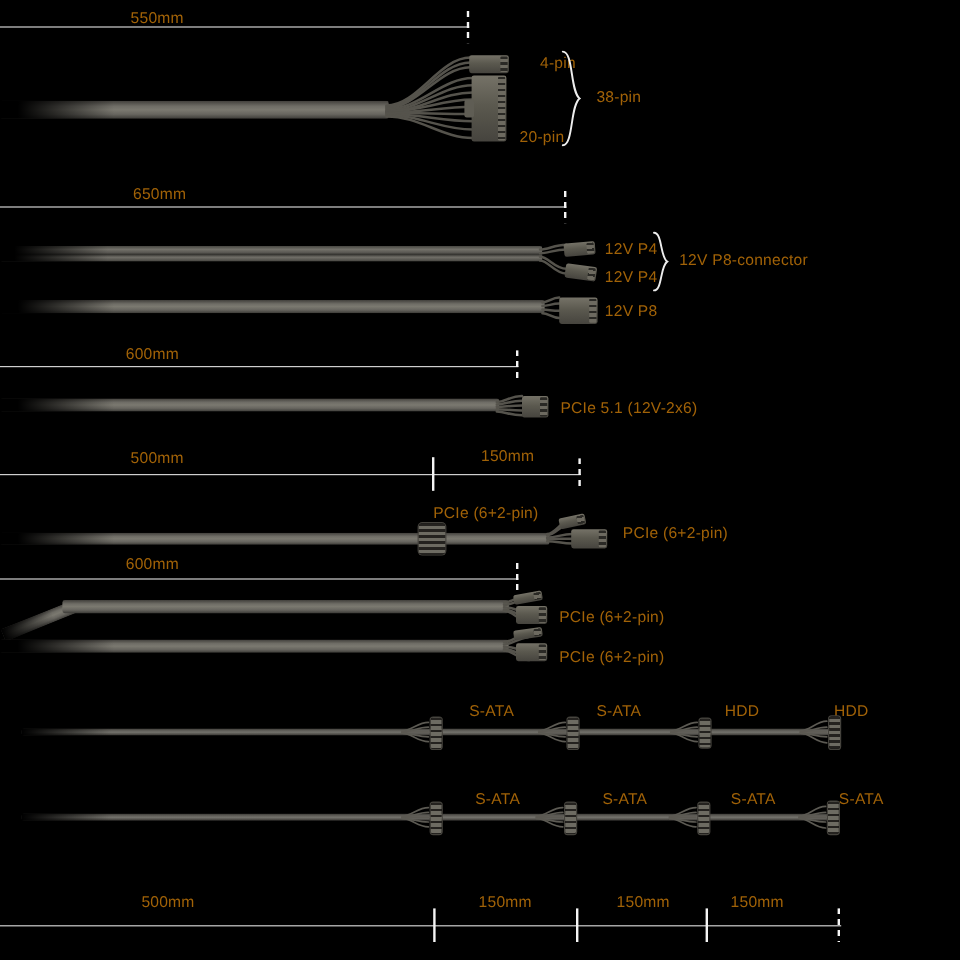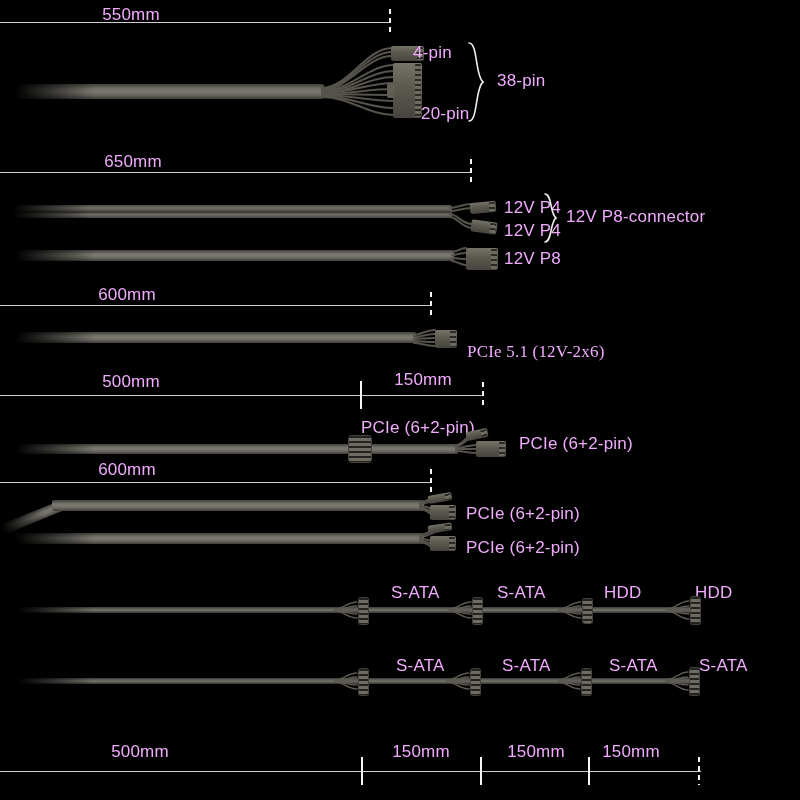--- a/index.html
+++ b/index.html
@@ -1,18 +1,18 @@
 <!DOCTYPE html>
 <html><head>
 <meta charset="utf-8">
 <style>
   html,body{margin:0;padding:0;background:#000;}
   #stage{position:relative;width:800px;height:800px;background:#000;overflow:hidden;
          font-family:"Liberation Sans",sans-serif;}
-  .lbl{position:absolute;font-size:17px;line-height:15px;color:#f0abfc;white-space:nowrap;
+  .lbl{position:absolute;font-size:13px;line-height:15px;color:#a16207;white-space:nowrap;
        letter-spacing:.2px;}
   .dim{width:90px;text-align:center;}
   .dimline{position:absolute;height:1px;background:#cfcfcf;}
   .tick{position:absolute;width:2px;background:#f5f5f5;}
   .tick.dashed{background:repeating-linear-gradient(180deg,#f5f5f5 0 5px,rgba(0,0,0,0) 5px 9px);}
   .cable{position:absolute;border-radius:2px;
     background:
       linear-gradient(90deg,#000 0,#000 15px,rgba(0,0,0,0) 95px),
       linear-gradient(180deg,#413f3b 0%,#6f6d66 30%,#7b7970 50%,#67655f 75%,#3c3b37 100%);}
   .cable.thin{background:
@@ -58,22 +58,22 @@
       <path d="M8 56 C36 56 54 51 80 51"></path>
       <path d="M8 56 C36 56 54 57 80 57"></path>
     <path d="M8 57 C36 57 54 63 80 63"></path>
       <path d="M8 58 C36 58 54 70 80 70"></path>
       <path d="M8 59 C36 59 54 77 80 77"></path>
   </svg>
   <div class="conn" style="left:391px;top:46px;width:33px;height:15px;"></div>
   <div class="conn" style="left:393px;top:63px;width:29px;height:55px;"></div>
   <div class="latch" style="left:387px;top:83px;width:8px;height:15px;"></div>
 
-  <div class="lbl" style="left:413px;top:45px;">4-pin</div>
-  <div class="lbl" style="left:421px;top:106px;">20-pin</div>
+  <div class="lbl" style="left:450px;top:45px;">4-pin</div>
+  <div class="lbl" style="left:433px;top:106px;">20-pin</div>
   <svg class="brace" style="left:466px;top:42px;" width="20" height="80" viewBox="0 0 20 80">
     <path d="M3 1 C12 1 9 34 17 40 C9 46 12 79 3 79"></path>
   </svg>
   <div class="lbl" style="left:497px;top:73px;">38-pin</div>
 
   <div class="lbl dim" style="left:88px;top:154px;">650mm</div>
   <div class="dimline" style="left:0;top:172px;width:472px;"></div>
   <div class="tick dashed" style="left:470px;top:159px;height:27px;"></div>
 
   <div class="cable split" style="left:0;top:205px;width:452px;height:13px;"></div>
@@ -108,21 +108,21 @@
 
   <div class="cable" style="left:0;top:332px;width:416px;height:11px;"></div>
   <svg class="wires" style="left:408px;top:327px;" width="29" height="23" viewBox="0 0 29 23">
     <path d="M6 8 C13 8 17 3 27 3"></path>
       <path d="M6 10 C13 10 17 7 27 7"></path>
       <path d="M6 12 C13 12 17 11 27 11"></path>
     <path d="M6 14 C13 14 17 15 27 15"></path>
       <path d="M6 16 C13 16 17 19 27 19"></path>
   </svg>
   <div class="conn" style="left:435px;top:330px;width:22px;height:18px;"></div>
-  <div class="lbl" style="left:467px;top:344px;font-family:Liberation Serif, serif;">PCIe 5.1 (12V-2x6)</div>
+  <div class="lbl" style="left:467px;top:332px;">PCIe 5.1 (12V-2x6)</div>
 
   <div class="lbl dim" style="left:86px;top:374px;">500mm</div>
   <div class="lbl dim" style="left:378px;top:372px;">150mm</div>
   <div class="dimline" style="left:0;top:395px;width:484px;"></div>
   <div class="tick" style="left:360px;top:381px;height:28px;"></div>
   <div class="tick dashed" style="left:482px;top:382px;height:27px;"></div>
 
   <div class="lbl" style="left:361px;top:420px;">PCIe (6+2-pin)</div>
   <div class="cable" style="left:0;top:444px;width:458px;height:10px;"></div>
   <div class="sata-conn" style="left:349px;top:436px;width:22px;height:26px;border-radius:3px;"></div>

